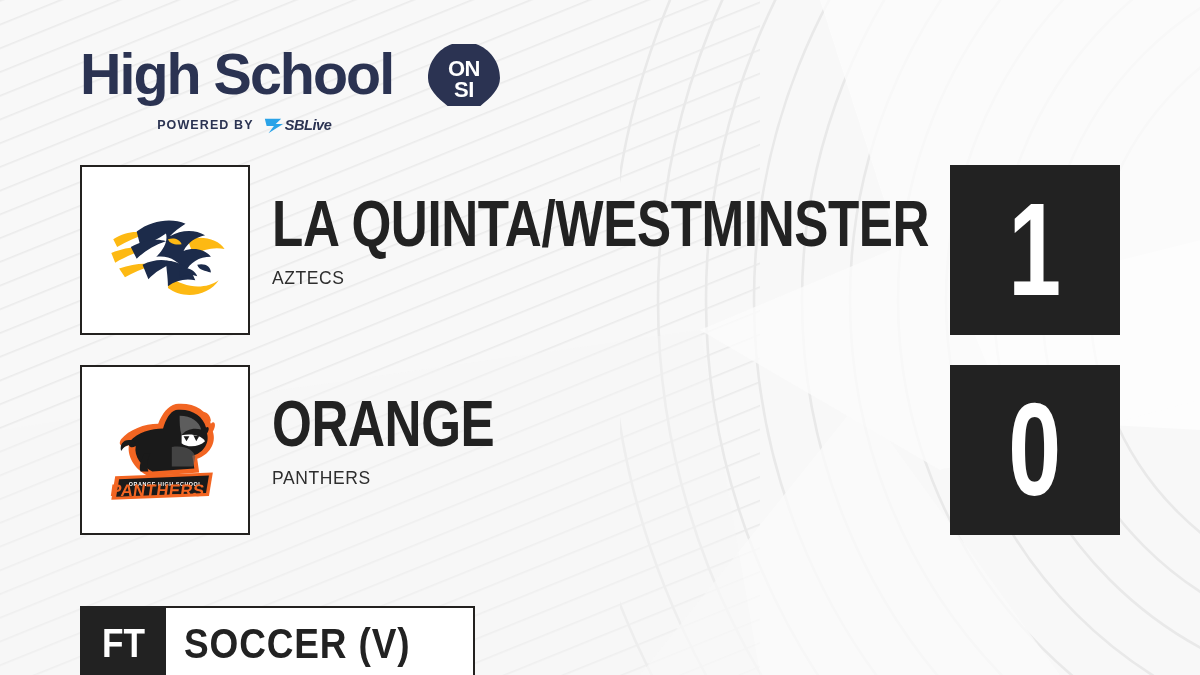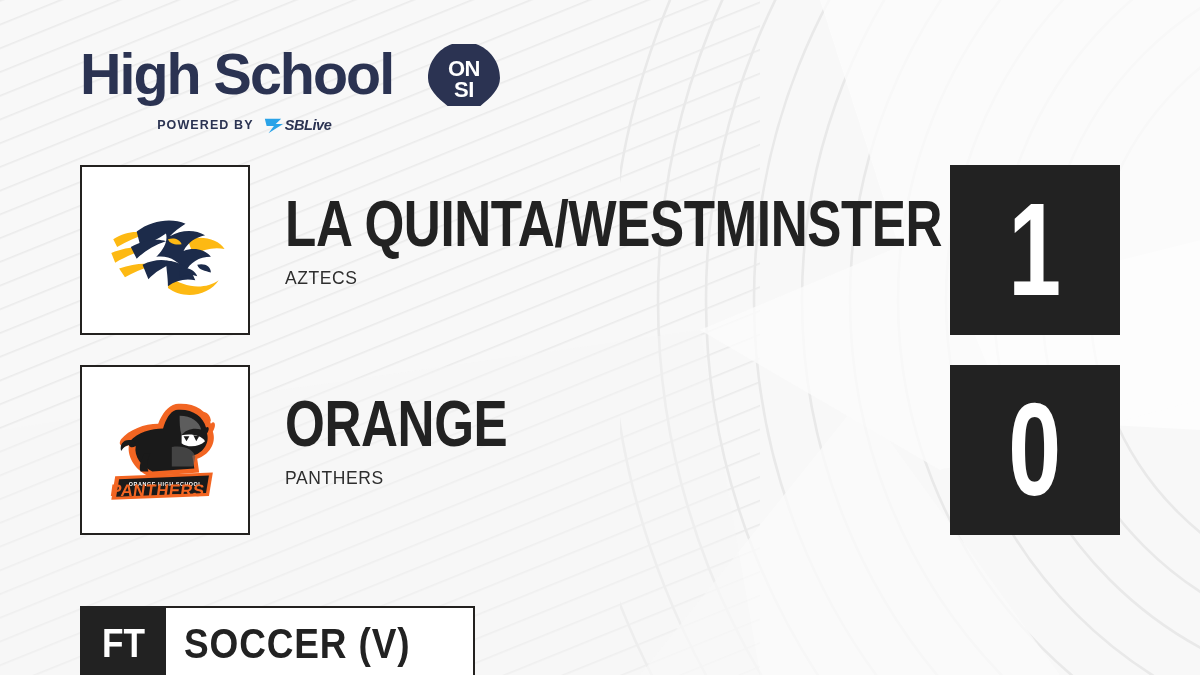--- a/index.html
+++ b/index.html
@@ -36,21 +36,21 @@
   .team-row.r2 { top:365px; }
 
   .logo-box {
     position:absolute; left:0; top:0;
     width:170px; height:170px;
     background:#ffffff;
     border:2px solid #23211f;
   }
   .logo-box svg { display:block; width:100%; height:100%; }
 
-  .team-text { position:absolute; left:205px; top:30px; width:700px; }
+  .team-text { position:absolute; left:192px; top:30px; width:700px; }
   .team-name {
     font-family:"Liberation Sans Narrow","Liberation Sans", sans-serif;
     font-weight:bold;
     font-size:64px;
     line-height:0.92;
     letter-spacing:-0.5px;
     color:#222222;
     transform:scaleX(0.80);
     transform-origin:left center;
     white-space:nowrap;

